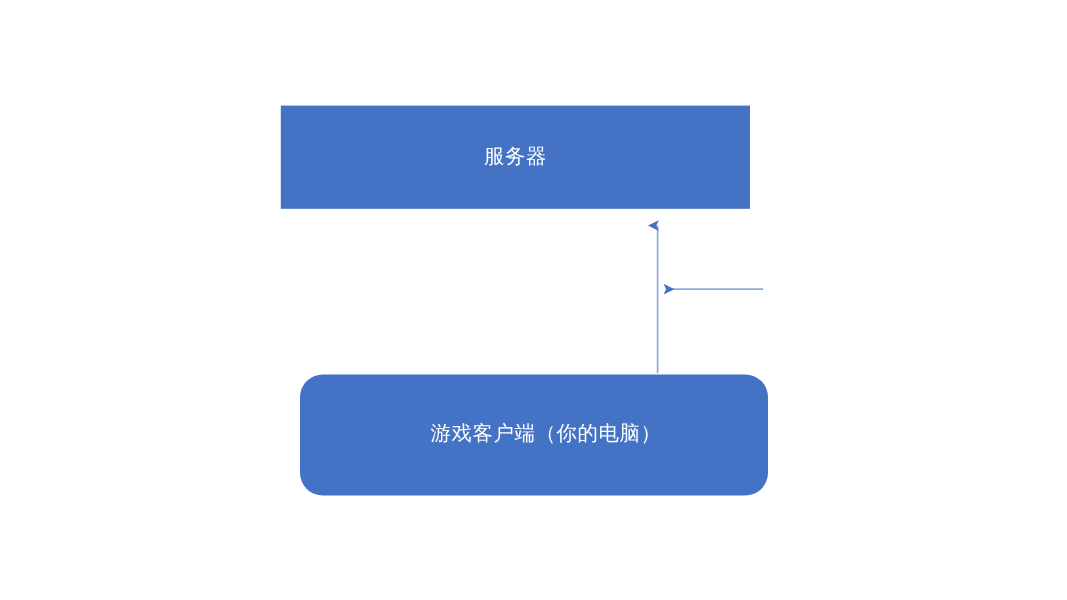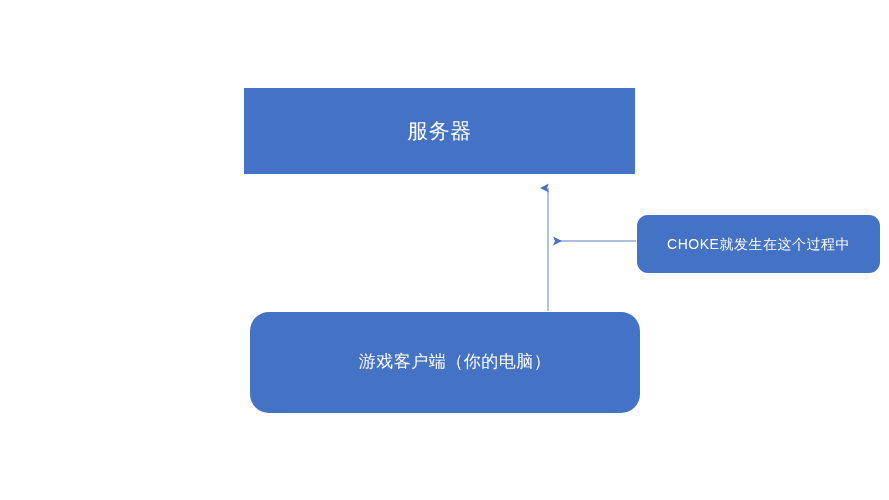--- a/index.html
+++ b/index.html
@@ -28,27 +28,27 @@
     line-height: 1.3;
     user-select: none;
   }
   .node-label {
     display: block;
     letter-spacing: 0.5px;
   }
 
   
   #server-box {
-    left: 244px;
+    left: 234px;
     top: 88px;
     width: 391px;
     height: 86px;
     background: #4472C4;
     border-radius: 0;
-    font-size: 21px;
+    font-size: 17px;
   }
 
   
   #client-box {
     left: 250px;
     top: 312px;
     width: 390px;
     height: 101px;
     background: #4472C4;
     border-radius: 19px;
@@ -102,17 +102,14 @@
   </svg>
 
   <div class="node" id="server-box">
     <span class="node-label">服务器</span>
   </div>
 
   <div class="node" id="client-box">
     <span class="node-label">游戏客户端（你的电脑）</span>
   </div>
 
-  <div class="node" id="annotation-box">
-    <span class="node-label">CHOKE就发生在这个过程中</span>
-  </div>
 
 </div>
 
 </body></html>

